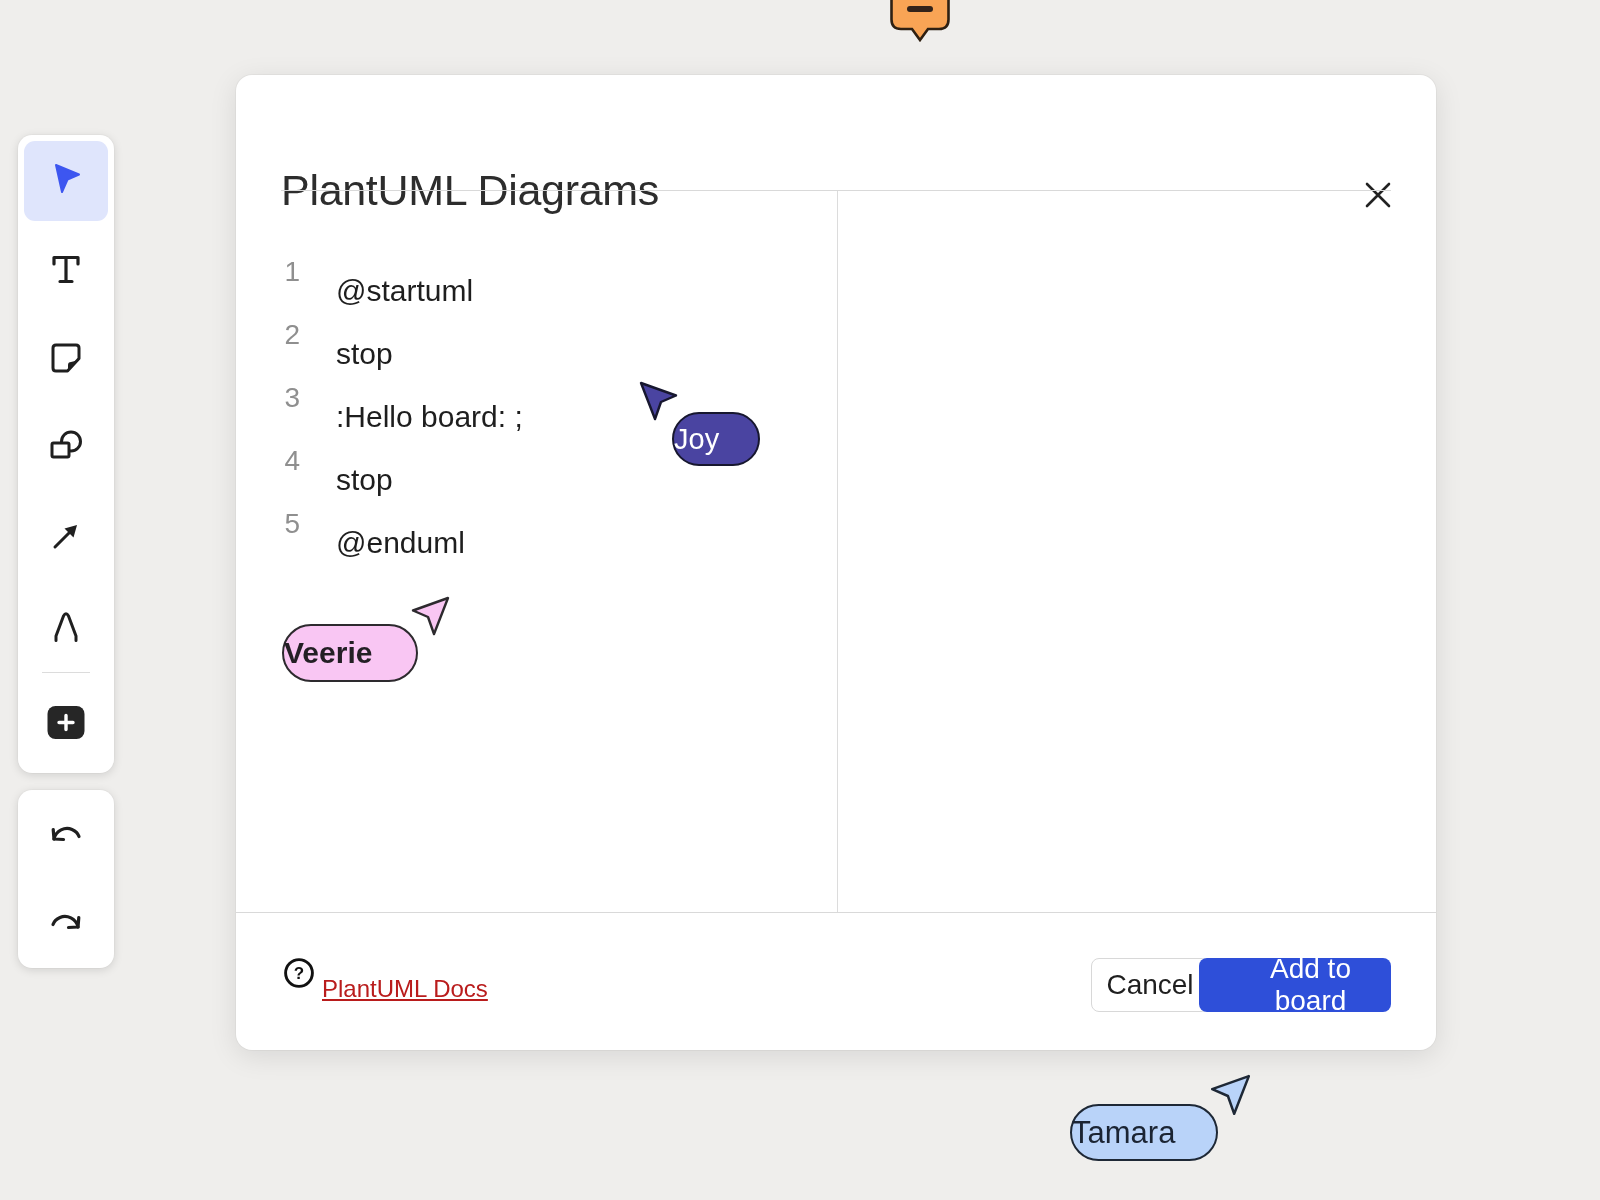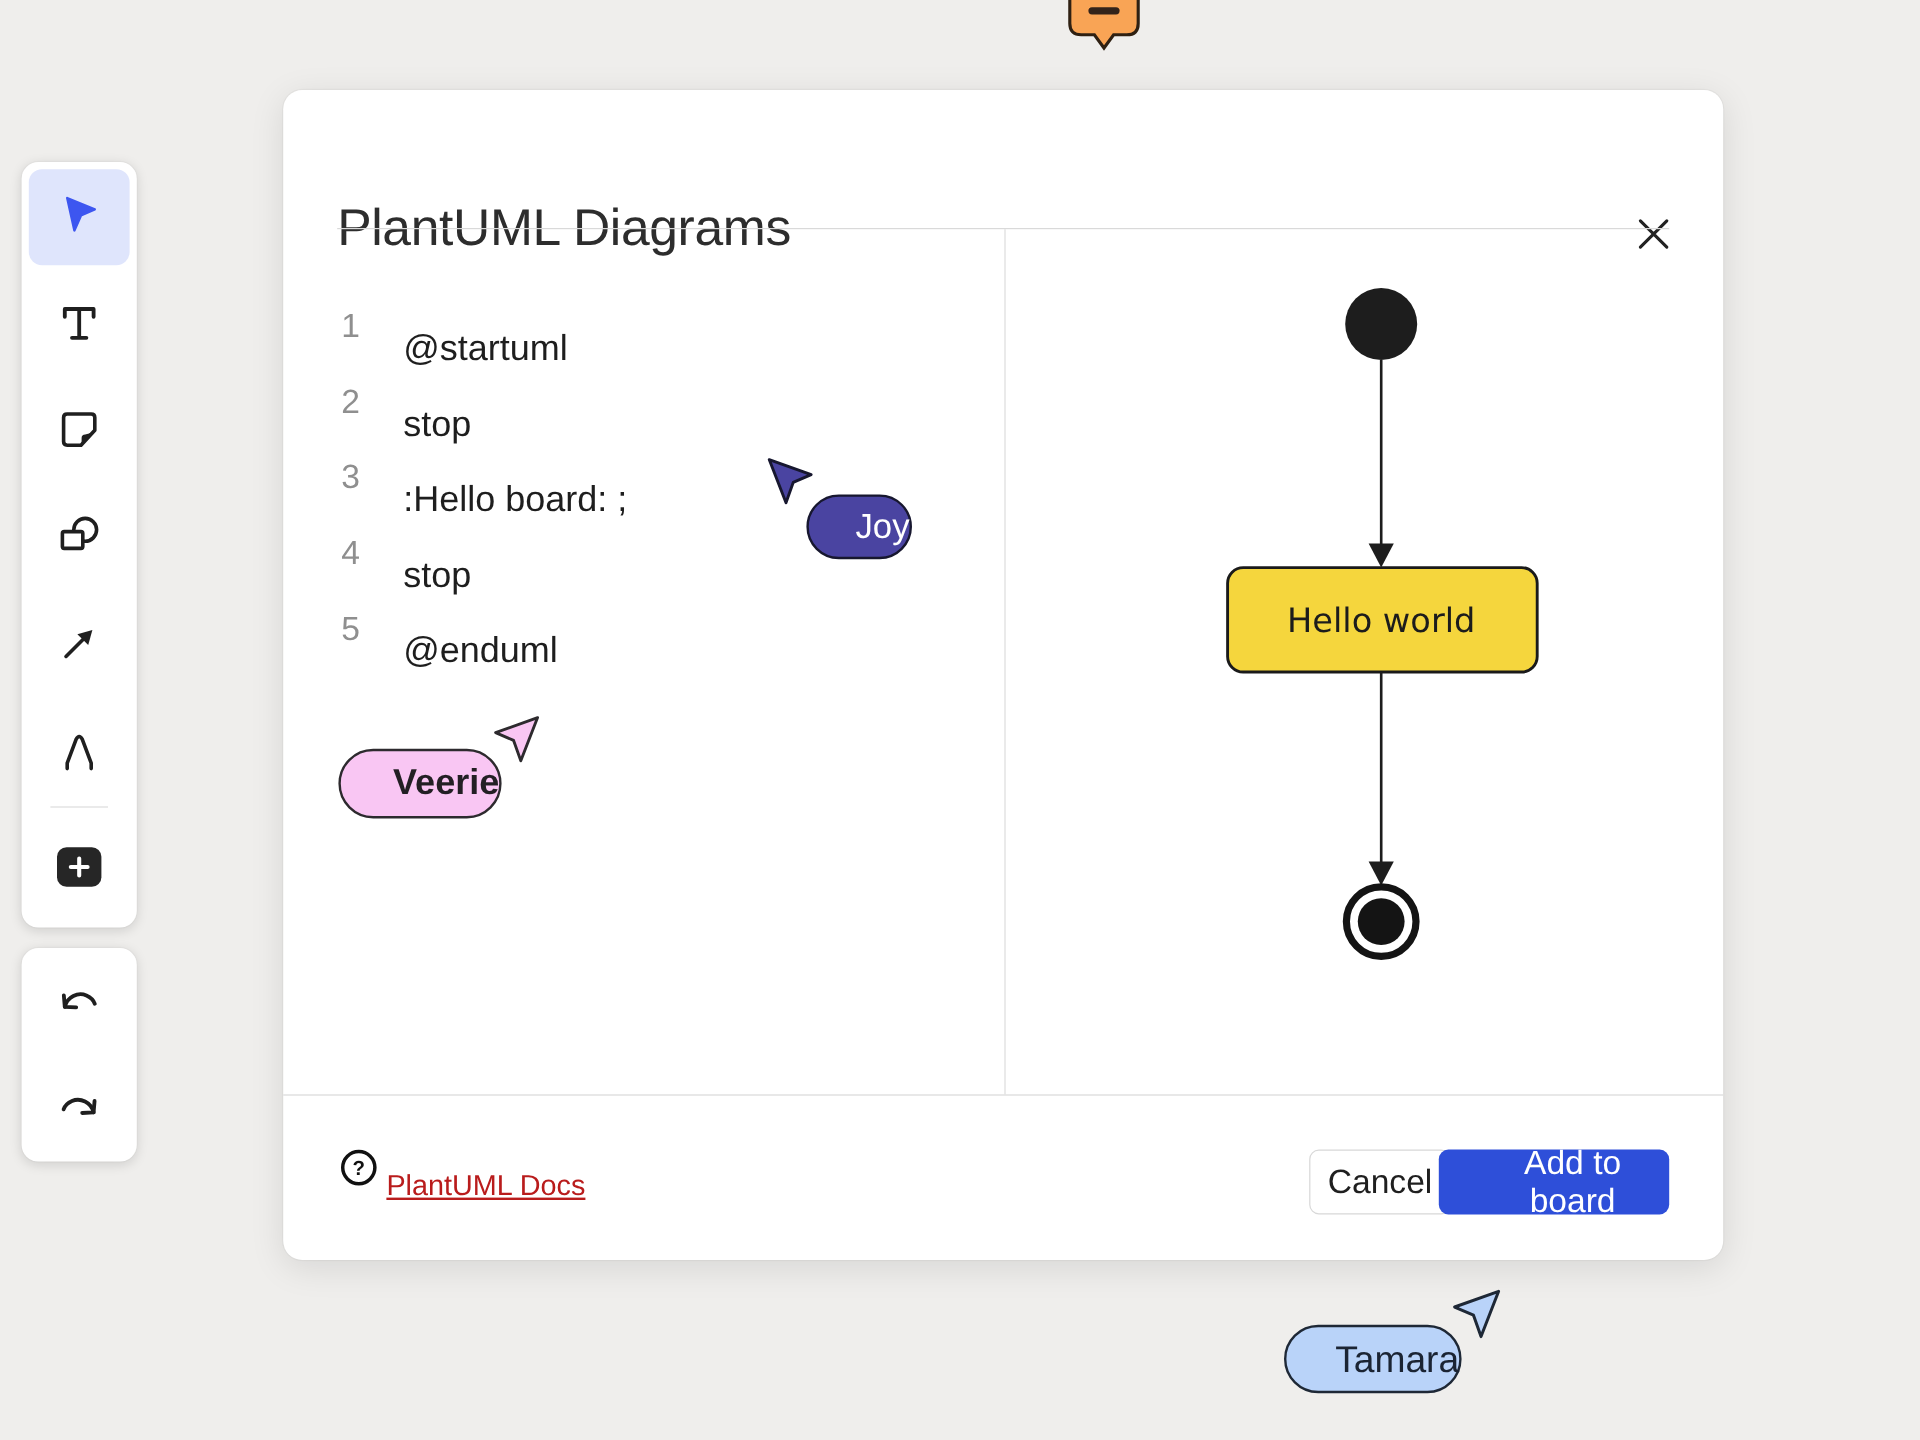--- a/index.html
+++ b/index.html
@@ -72,21 +72,21 @@
   .btn-cancel{
     left:831px;width:118px;background:#ffffff;border:1px solid #d8d8d8;color:#1f1f1f;
   }
   .btn-add{
     left:963px;width:192px;background:#2e4fd9;border:none;color:#ffffff;padding-left:37px;
   }
 
   
   .cursor{position:absolute;}
   .pill{
-    position:absolute;display:flex;align-items:center;justify-content:flex-end;
+    position:absolute;display:flex;align-items:center;justify-content:flex-start;
     border-radius:999px;box-sizing:border-box;
   }
   .pill-joy{left:672px;top:412px;width:88px;height:54px;background:#4a44a1;border:2px solid #17172f;color:#fff;font-size:29px;}
   .pill-veerie{left:282px;top:624px;width:136px;height:58px;background:#f9c6f3;border:2px solid #2d2a2e;color:#231f24;font-size:30px;font-weight:bold;}
   .pill-tamara{left:1070px;top:1104px;width:148px;height:57px;background:#b9d3f9;border:2px solid #1e2836;color:#1b2433;font-size:31px;}
 </style>
 </head>
 <body>
 
 <div class="stage">
@@ -193,38 +193,20 @@
       <div class="code-row">
         <span class="code-ln">4</span>
         <span class="code-tx">stop</span>
       </div>
       <div class="code-row">
         <span class="code-ln">5</span>
         <span class="code-tx">@enduml</span>
       </div>
     </div>
 
-    <div class="preview-pane">
-      <svg width="599" height="721" viewBox="0 0 599 721">
-
-        <circle cx="314" cy="79" r="30" fill="#1d1d1d"></circle>
-
-        <path d="M314 109 V266" stroke="#1d1d1d" stroke-width="2.2" fill="none"></path>
-        <path d="M303.5 262 H324.5 L314 282 Z" fill="#1d1d1d"></path>
-
-        <rect x="186" y="282" width="258" height="87" rx="13" fill="#f5d63d" stroke="#1a1a1a" stroke-width="2.4"></rect>
-        <text class="uml-label" x="314" y="336" text-anchor="middle">Hello world</text>
-
-        <path d="M314 369 V531" stroke="#1d1d1d" stroke-width="2.2" fill="none"></path>
-        <path d="M303.5 527 H324.5 L314 547 Z" fill="#1d1d1d"></path>
-
-        <circle cx="314" cy="577" r="29" fill="#ffffff" stroke="#141414" stroke-width="6"></circle>
-        <circle cx="314" cy="577" r="19.5" fill="#141414"></circle>
-      </svg>
-    </div>
 
     <svg style="position:absolute;left:47px;top:882px;" width="32" height="32" viewBox="0 0 32 32">
       <circle cx="16" cy="16" r="13.4" fill="none" stroke="#111111" stroke-width="2.9"></circle>
       <text x="16" y="22" text-anchor="middle" font-family="Liberation Sans, sans-serif" font-size="17" font-weight="bold" fill="#111111">?</text>
     </svg>
     <a class="docs-link" style="left:86px;top:880px;">PlantUML Docs</a>
 
     <button class="btn btn-cancel" style="top:883px;margin-left:24px;">Cancel</button>
     <button class="btn btn-add" style="top:883px;">Add to board</button>
   </div>

